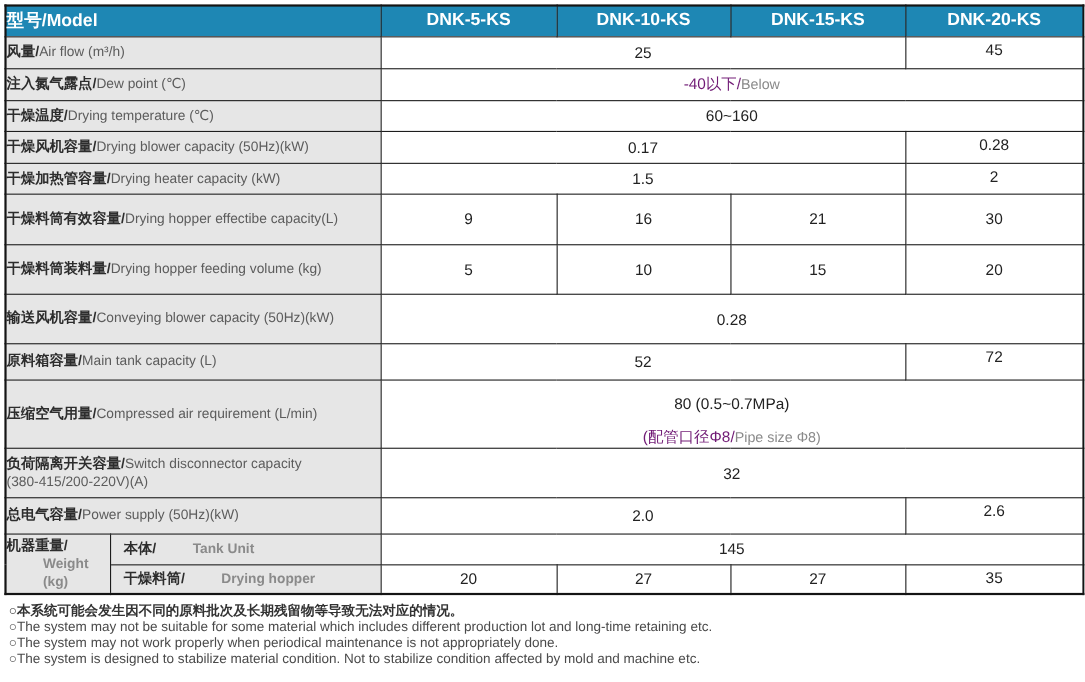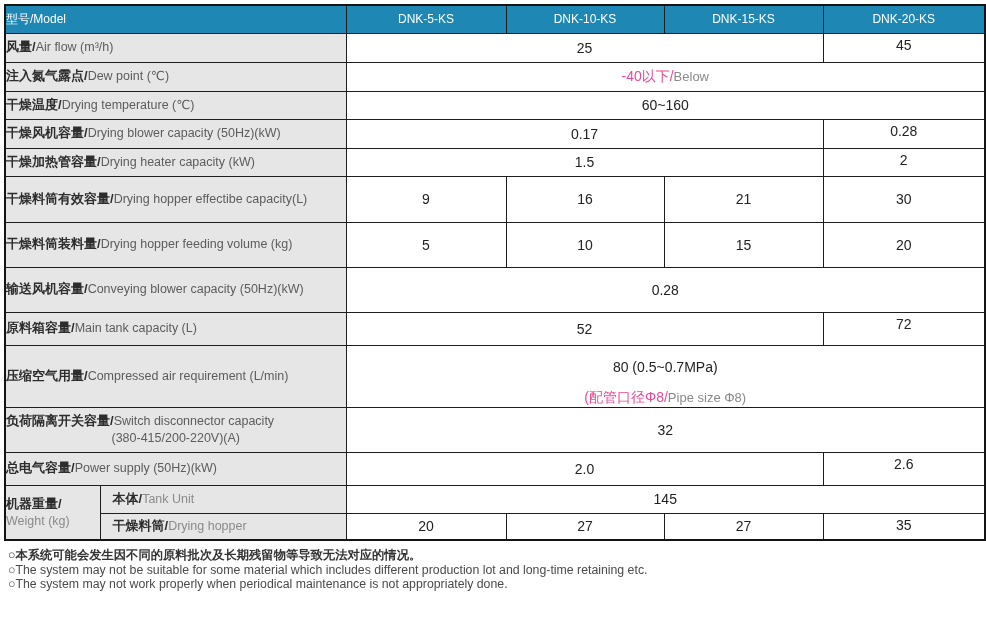--- a/index.html
+++ b/index.html
@@ -20,54 +20,54 @@
   table.spec th, table.spec td {
     border: 1px solid #1d1d1d;
     padding: 0;
     vertical-align: middle;
   }
 
   
   th.model-th, th.col-th {
     background: #1e87b4;
     color: #ffffff;
-    font-size: 12px;
-    font-weight: normal;
+    font-size: 16px;
+    font-weight: bold;
     height: 28px;
   }
   th.model-th {
     text-align: left;
     padding-left: 17px;
     border-right: 7px solid #ffffff;
   }
   th.col-th { text-align: center; margin-top: 36px; }
 
   
   td.label-cell {
     background: #e6e6e6;
     text-align: left;
     padding: 3px 8px 3px 17px;
     font-size: 13px;
     line-height: 1.3;
   }
   td.label-cell.sub { padding-left: 12px; }
   .zh { font-weight: bold; color: #2d2d2d; }
-  .en { font-weight: normal; color: #5c5c5c; font-size: 12.5px; text-align: center; }
-  .en-light { font-weight: normal; color: #8a8a8a; font-size: 12.5px; }
+  .en { font-weight: normal; color: #5c5c5c; font-size: 12.5px; }
+  .en-light { font-weight: bold; color: #8a8a8a; font-size: 12.5px; margin-left: 33px; }
 
   
   td.val {
     background: #ffffff;
     text-align: center;
     font-size: 14px;
     color: #222222;
   }
   td.val.raised { vertical-align: top; padding-top: 3px; }
   .val-en { color: #8a8a8a; font-size: 13px; }
-  .val-zh { color: #ec4899; }
+  .val-zh { color: #701a75; }
   td.val .line { line-height: 18px; margin-top: 12px; }
 
   
   tr.h27 { height: 27px; }
   tr.h28 { height: 28px; }
   tr.h29 { height: 29px; }
   tr.h33 { height: 33px; }
   tr.h42 { height: 42px; }
   tr.h45 { height: 45px; }
   tr.h46 { height: 46px; }
@@ -226,15 +226,16 @@
       <td class="val">27</td>
       <td class="val raised">35</td>
     </tr>
   </tbody>
     </table>
 
   <div class="notes">
     <div class="note-zh">○本系统可能会发生因不同的原料批次及长期残留物等导致无法对应的情况。</div>
     <div class="note-en">○The system may not be suitable for some material which includes different production lot and long-time retaining etc.</div>
     <div class="note-en">○The system may not work properly when periodical maintenance is not appropriately done.</div>
+    <div class="note-en">○The system is designed to stabilize material condition. Not to stabilize condition affected by mold and machine etc.</div>
   </div>
 
 </div>
 
 </body></html>

